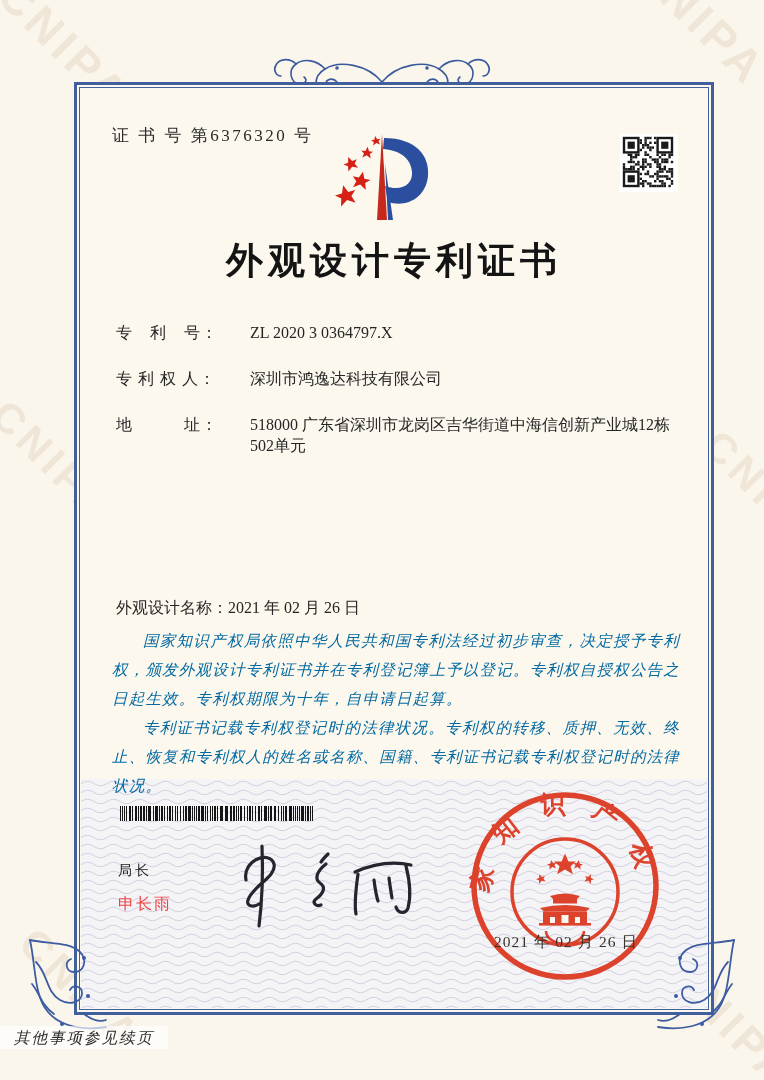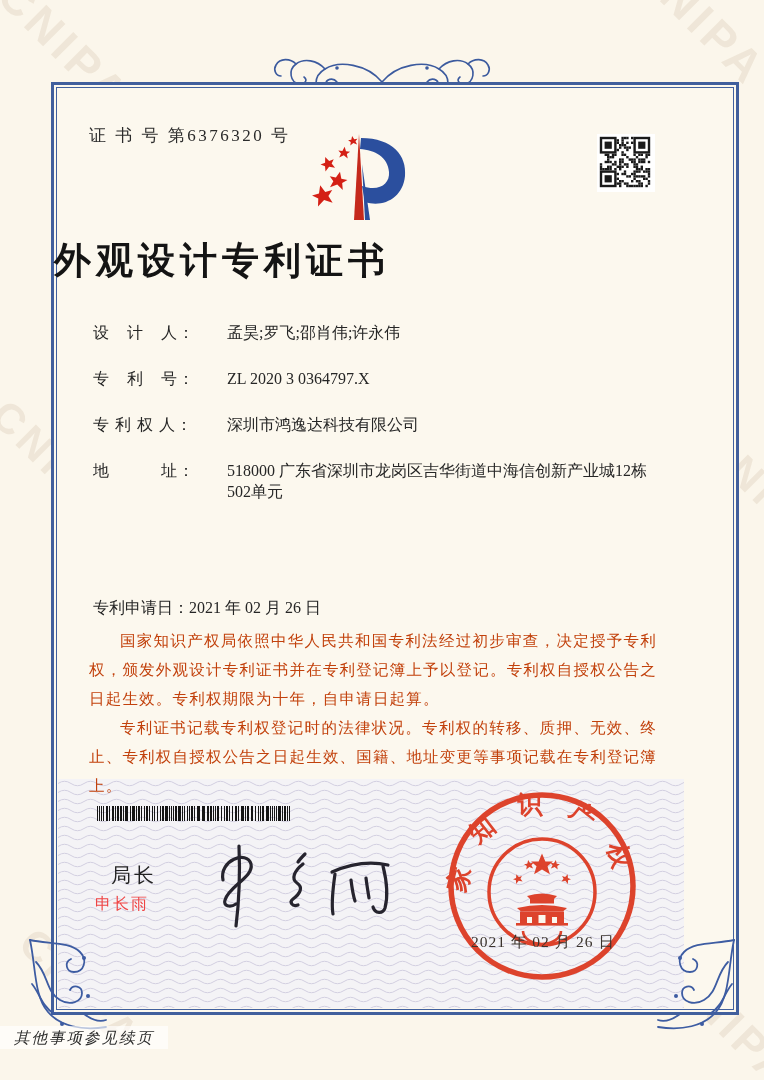--- a/index.html
+++ b/index.html
@@ -1,40 +1,40 @@
 <!DOCTYPE html>
 <html><head>
 <meta charset="utf-8">
 <style>
   html,body{margin:0;padding:0;background:#f3ecdd;}
   .page{position:relative;width:764px;height:1080px;margin:0 auto;background:#fbf6eb;
         overflow:hidden;font-family:"Liberation Serif","DejaVu Serif",serif;color:#262626;}
   .wm{position:absolute;font-family:"Liberation Sans","DejaVu Sans",sans-serif;font-weight:bold;
       color:rgba(193,172,140,.20);transform:rotate(45deg);letter-spacing:5px;white-space:nowrap;}
-  .frame{position:absolute;left:51px;top:82px;width:634px;height:927px;
-         border:3px solid #415f9d;background:#fcf8ee;padding-left:48px;}
+  .frame{position:absolute;left:74px;top:82px;width:634px;height:927px;
+         border:3px solid #415f9d;background:#fcf8ee;}
   .frame::before{content:"";position:absolute;inset:2px;border:1px solid #41609e;pointer-events:none;}
   .waves{position:absolute;left:4px;right:4px;top:694px;bottom:4px;}
   .cert-no{position:absolute;left:35px;top:39px;font-size:17px;letter-spacing:2.5px;color:#2b2b2b;}
   .logo{position:absolute;left:241px;top:47px;}
   .qr-wrap{position:absolute;left:543px;top:49px;width:58px;height:58px;background:#ffffff;}
-  .title{position:absolute;left:0;top:151px;width:100%;font-size:37px;
+  .title{position:absolute;left:0;top:151px;width:100%;text-align:center;font-size:37px;
          font-weight:bold;letter-spacing:5px;color:#141414;margin:0;}
   .fields{position:absolute;left:39px;top:237px;width:570px;font-size:16px;line-height:21px;}
   .f-row{margin-bottom:25px;}
   .f-label{display:inline-block;width:134px;letter-spacing:1px;vertical-align:top;}
   .f-value{display:inline-block;width:428px;vertical-align:top;}
   .grant{position:absolute;left:39px;top:512px;width:570px;font-size:16px;line-height:21px;}
   .grant .g-right{position:absolute;left:294px;top:0;}
   .paras{position:absolute;left:35px;top:541px;width:568px;font-size:15.5px;line-height:29px;
-         letter-spacing:1.2px;text-align:justify;color:#c2410c;}
+         font-style:italic;letter-spacing:1.2px;text-align:justify;color:#0369a1;}
   .paras p{margin:0;text-indent:2em;}
   .barcode{position:absolute;left:41px;top:721px;}
-  .signer-title{position:absolute;left:41px;top:777px;font-size:20px;letter-spacing:3px;
-        font-family:"Liberation Sans","DejaVu Sans",sans-serif;color:#222;margin-left:16px;}
+  .signer-title{position:absolute;left:41px;top:777px;font-size:14px;letter-spacing:3px;
+        font-family:"Liberation Sans","DejaVu Sans",sans-serif;color:#222;}
   .signer-name{position:absolute;left:41px;top:809px;font-size:16px;letter-spacing:2px;
         font-family:"Liberation Sans","DejaVu Sans",sans-serif;color:#ef4444;}
   .signature{position:absolute;left:151px;top:755px;}
   .seal{position:absolute;left:390px;top:703px;opacity:.95;}
   .seal-date{position:absolute;left:403px;top:847px;width:172px;text-align:center;
         font-size:15.5px;letter-spacing:1px;color:#3a332c;}
   .page-footer{position:absolute;left:0;top:897px;width:100%;text-align:center;
         font-size:14.5px;letter-spacing:2px;color:#333;}
   .note{position:absolute;left:0;top:1028px;width:100%;text-align:left;font-size:15.5px;
         font-style:italic;letter-spacing:2px;color:#2d2d2d;}
@@ -251,40 +251,37 @@
           <rect x="2.8" y="36.4" width="16.8" height="16.8" fill="#1a1a1a"></rect>
           <rect x="5.199999999999999" y="38.8" width="12" height="12" fill="#ffffff"></rect>
           <rect x="7.6" y="41.199999999999996" width="7.199999999999999" height="7.199999999999999" fill="#1a1a1a"></rect>
         </svg>
     </div>
 
     <h1 class="title">外观设计专利证书</h1>
 
     <div class="fields">
       <div class="f-row">
-        <span class="f-label">设　计　人：</span><span class="f-value">孟昊;罗飞;邵肖伟;许永伟</span>
-      </div>
-      <div class="f-row">
         <span class="f-label">专　利　号：</span><span class="f-value">ZL 2020 3 0364797.X</span>
       </div>
       <div class="f-row">
         <span class="f-label">专 利 权 人：</span><span class="f-value">深圳市鸿逸达科技有限公司</span>
       </div>
       <div class="f-row">
         <span class="f-label">地　　　址：</span><span class="f-value">518000 广东省深圳市龙岗区吉华街道中海信创新产业城12栋502单元</span>
       </div>
     </div>
 
     <div class="grant">
-      <span>专利申请日：</span><span>2021 年 02 月 26 日</span>
+      <span>外观设计名称：</span><span>2021 年 02 月 26 日</span>
     </div>
 
     <div class="paras">
       <p>国家知识产权局依照中华人民共和国专利法经过初步审查，决定授予专利权，颁发外观设计专利证书并在专利登记簿上予以登记。专利权自授权公告之日起生效。专利权期限为十年，自申请日起算。</p>
-      <p>专利证书记载专利权登记时的法律状况。专利权的转移、质押、无效、终止、专利权自授权公告之日起生效、国籍、地址变更等事项记载在专利登记簿上。</p>
+      <p>专利证书记载专利权登记时的法律状况。专利权的转移、质押、无效、终止、恢复和专利权人的姓名或名称、国籍、专利证书记载专利权登记时的法律状况。</p>
     </div>
 
     <svg class="barcode" id="barcode" width="202" height="16" viewBox="0 0 202 16">
         <rect x="2" y="0" width="1" height="15" fill="#151515"></rect>
         <rect x="4" y="0" width="1" height="15" fill="#151515"></rect>
         <rect x="6" y="0" width="1" height="15" fill="#151515"></rect>
         <rect x="8" y="0" width="1" height="15" fill="#151515"></rect>
         <rect x="11" y="0" width="2" height="15" fill="#151515"></rect>
         <rect x="14" y="0" width="1" height="15" fill="#151515"></rect>
         <rect x="17" y="0" width="2" height="15" fill="#151515"></rect>

